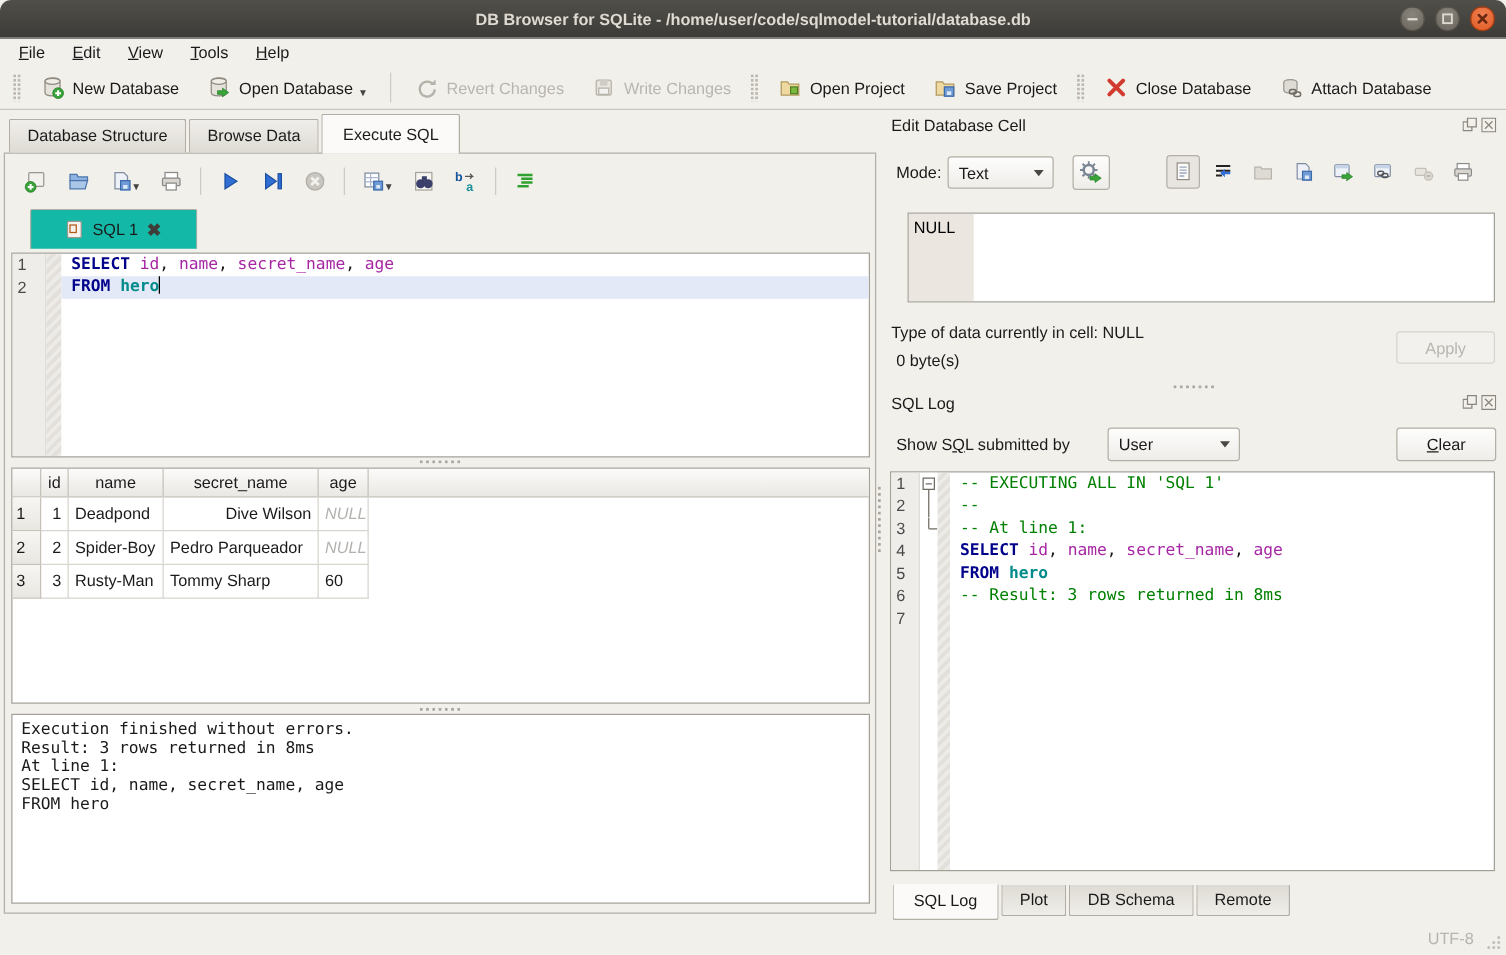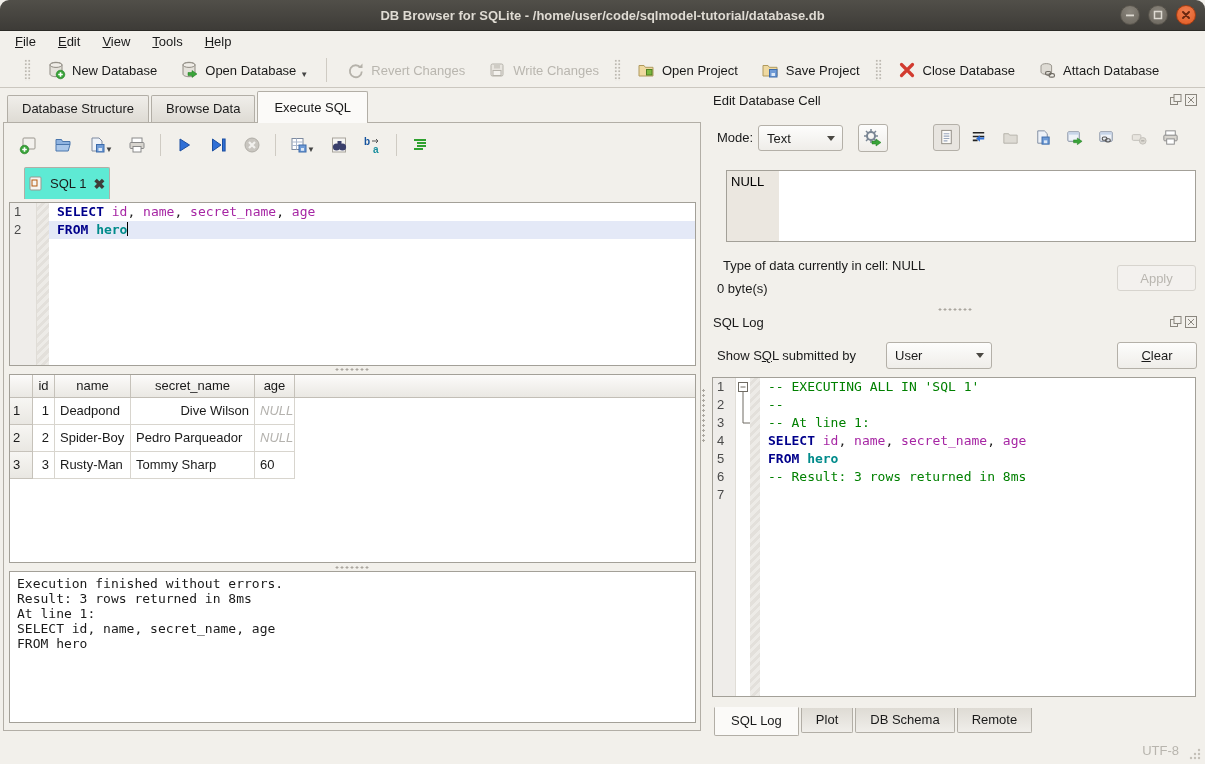--- a/index.html
+++ b/index.html
@@ -13,43 +13,43 @@
   .title-text{color:#dfdbd3;font-weight:bold;font-size:13px;}
   .win-controls{position:absolute;right:9px;top:5px;display:flex;gap:8px;}
   .win-btn{width:20px;height:20px;border-radius:50%;display:flex;align-items:center;justify-content:center;box-sizing:border-box;}
   .win-min,.win-max{background:radial-gradient(circle at 50% 32%,#8a857c,#6a655c);border:1px solid #57534b;}
   .win-close{background:radial-gradient(circle at 50% 32%,#f08052,#e05a22);border:1px solid #a53d12;}
   
   .menubar{position:absolute;left:0;top:30px;width:1205px;height:23px;display:flex;align-items:center;padding-left:4px;box-sizing:border-box;}
   .menu-item{padding:2px 11px;}
   
   .toolbar{position:absolute;left:0;top:53px;width:1205px;height:35px;border-bottom:1px solid #cbc7bf;
-    display:flex;align-items:center;box-sizing:border-box;padding-left:20px;}
+    display:flex;align-items:center;box-sizing:border-box;padding-left:6px;}
   .tb-grip{width:7px;height:22px;margin:0 4px;
     background-image:radial-gradient(circle,#bcb8b0 1px,transparent 1.3px);background-size:3.5px 3.5px;}
   .tb-sep{width:1px;height:24px;background:#cfcbc3;margin:0 7px;}
   .tb-btn{display:flex;align-items:center;gap:6px;padding:4px 11px;white-space:nowrap;}
   .tb-btn.disabled{color:#b9b6af;}
   .caret{font-size:8px;color:#444;align-self:flex-end;margin-left:-2px;line-height:10px;}
   
   #left{position:absolute;left:0;top:88px;width:705px;height:647px;}
   #right{position:absolute;left:705px;top:88px;width:500px;height:647px;}
   
   .main-tabs{position:absolute;left:7px;top:3px;display:flex;align-items:flex-end;z-index:3;}
   .mtab{border:1px solid #b2aea6;border-bottom:none;background:linear-gradient(#f0eeea,#dedbd4);
     padding:5px 14px 6px;margin-right:2px;border-radius:2px 2px 0 0;}
   .mtab.active{background:#fbfaf8;padding:8px 16px 8px;margin-bottom:-1px;}
   .tab-frame{position:absolute;left:3px;top:34px;width:698px;height:609px;border:1px solid #b2aea6;background:#f2f0eb;box-sizing:border-box;}
   
   .sql-toolbar{position:absolute;left:8px;top:8px;height:28px;display:flex;align-items:center;}
   .sicon{padding:3px 7px;display:flex;align-items:flex-end;}
   .ssep{width:1px;height:22px;background:#cfcbc3;margin:0 6px;}
   
-  .file-tab{position:absolute;left:20px;top:44px;height:32px;background:#5eead4;border:1px solid #b2aea6;border-bottom:none;
-    border-radius:2px 2px 0 0;display:flex;align-items:center;gap:7px;padding:0 4px;box-sizing:border-box;}
+  .file-tab{position:absolute;left:20px;top:44px;height:32px;background:#14b8a6;border:1px solid #b2aea6;border-bottom:none;
+    border-radius:2px 2px 0 0;display:flex;align-items:center;gap:7px;padding:0 28px;box-sizing:border-box;}
   .file-tab .close-x{font-weight:bold;color:#3f3d39;font-size:14px;}
   
   .codebox{position:absolute;background:#fff;border:1px solid #a3a098;box-sizing:border-box;display:flex;overflow:hidden;}
   #editor{left:5px;top:79px;width:687px;height:164px;}
   .gut{background:#efedea;color:#4a4a4a;border-right:1px solid #e0ddd7;}
   .gut .n{height:18px;line-height:18px;padding:0 4px 0 4px;}
   .hatch{width:12px;background:repeating-linear-gradient(135deg,#edebe7 0 3px,#e3e0db 3px 6px);}
   .marks{width:14px;background:#fff;}
   .codebody{flex:1;font-family:"DejaVu Sans Mono",monospace;white-space:pre;}
   .cline{height:18px;line-height:18px;padding-left:8px;}
@@ -437,21 +437,21 @@
           <rect x="6" y="11.5" width="8" height="5.5" fill="#fff" stroke="#8a8a8a"></rect>
         </svg>
       </div>
     </div>
 
   <div class="codebox" id="cellbox">
     <div class="cgut"></div>
     <div class="cval">NULL</div>
   </div>
 
-  <div class="label" style="left:18px;top:170px">Type of data currently in cell: NULL</div>
+  <div class="label" style="left:8px;top:170px">Type of data currently in cell: NULL</div>
   <div class="label" style="left:12px;top:193px">0 byte(s)</div>
   <div class="btn disabled" style="left:412px;top:177px;width:79px;height:26px">Apply</div>
 
   <div class="h-grip" style="top:219px"></div>
 
   <div class="panel-title" style="top:227px">SQL Log</div>
   <div class="dock-icons" style="right:8px;top:228px">
     <svg width="12" height="12">
         <rect x="0.5" y="3.5" width="7" height="7" fill="none" stroke="#8a867e"></rect>
         <rect x="4" y="0.5" width="7" height="7" fill="#f2f0eb" stroke="#8a867e"></rect>

